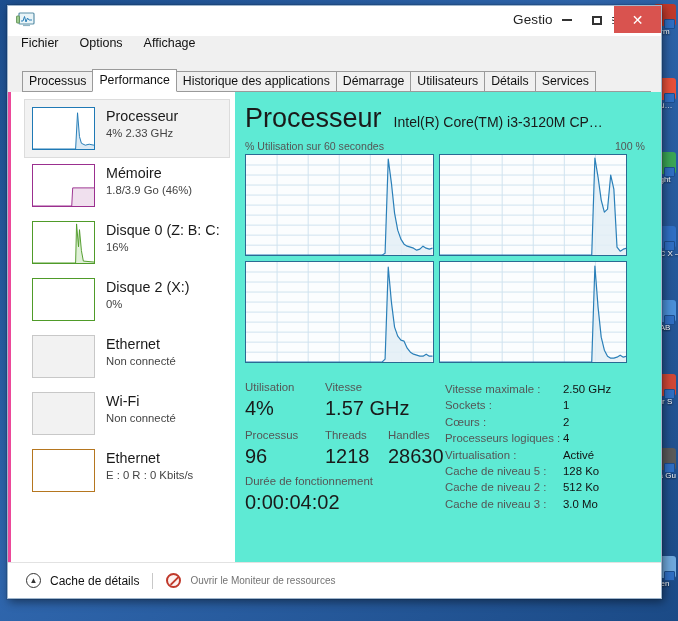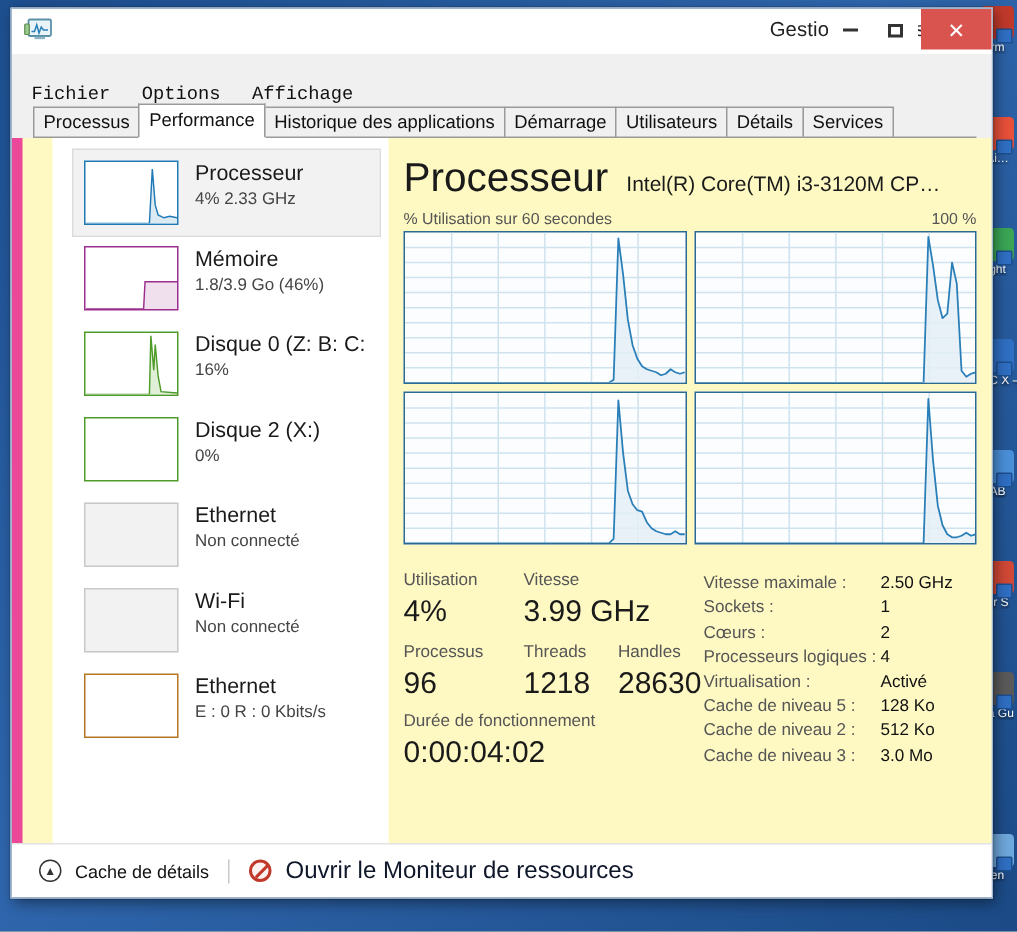--- a/index.html
+++ b/index.html
@@ -57,22 +57,22 @@
   #btn-max { right: 49px; }
   #btn-close {
     right: 0; width: 47px; height: 27px; background: #d9534f; color: #fff;
     font-size: 14px;
   }
   .glyph-min { width: 10px; height: 0; border-top: 2px solid #333; }
   .glyph-max { width: 10px; height: 9px; border: 2px solid #333; }
 
   
   #menubar {
-    height: 34px; background: #f0f0f0; display: flex; align-items: flex-end;
-    padding-left: 13px; flex: 0 0 auto; font-family: Liberation Mono, monospace;
+    height: 34px; background: #f0f0f0; display: flex; align-items: flex-start;
+    padding-left: 13px; flex: 0 0 auto;
   }
   .menu-item {
     font-size: 12.5px; color: #111; margin-right: 21px; cursor: default;
   }
 
   
   #tabstrip {
     height: 22px; position: relative; flex: 0 0 auto;
     padding-left: 14px; display: flex; align-items: flex-end;
     background: #f0f0f0;
@@ -87,22 +87,22 @@
     border: 1px solid #9a9a9a; border-bottom: 1px solid #9a9a9a;
     margin-right: -1px; position: relative; z-index: 1; white-space: nowrap;
   }
   .tab.active {
     background: #ffffff; border-bottom-color: #ffffff;
     height: 23px; line-height: 21px; z-index: 3;
   }
 
   
   #content {
-    flex: 1 1 auto; background: #fef9c3; display: flex;
-    border-left: 7px solid #ec4899; position: relative; overflow: hidden; padding-left: 20px;
+    flex: 1 1 auto; background: #5eead4; display: flex;
+    border-left: 3px solid #ec4899; position: relative; overflow: hidden;
   }
   #sidebar {
     width: 224px; flex: 0 0 224px; padding: 8px 0 0 14px;
     background: #fff; position: relative;
   }
   .side-item {
     display: flex; align-items: flex-start; gap: 11px;
     padding: 7px 6px 7px 7px; margin-right: 6px; position: relative;
   }
   .side-item.selected { background: #f2f2f2; outline: 1px solid #dcdcdc; }
@@ -169,21 +169,21 @@
   #less-details { font-size: 12px; color: #111; }
   .foot-sep { width: 1px; height: 16px; background: #c8c8c8; margin: 0 4px; }
   #resmon-icon {
     width: 15px; height: 15px; border-radius: 50%;
     border: 2px solid #c0392b; position: relative; background: #fdf2f0;
   }
   #resmon-icon::after {
     content: ""; position: absolute; left: 1px; top: 5px; width: 11px;
     height: 2px; background: #c0392b; transform: rotate(-45deg);
   }
-  #resmon-link { font-size: 16px; color: #0f172a; text-align: right; }
+  #resmon-link { font-size: 10px; color: #737373; text-align: right; }
 </style>
 </head>
 <body>
 
 <div id="desktop">
     <div class="desk-icon" style="left: 652px; top: 4px;">
       <span class="desk-glyph" style="background: rgb(192, 57, 43);">
         <span class="mini-pdf"></span>
       </span>
       <span class="desk-lbl">rm</span>
@@ -446,21 +446,21 @@
       <div id="stats">
 
         <div id="stats-left">
           <div class="stat-row">
             <div class="stat-cell" style="width:80px">
               <div class="stat-lbl">Utilisation</div>
               <div class="stat-val">4%</div>
             </div>
             <div class="stat-cell">
               <div class="stat-lbl">Vitesse</div>
-              <div class="stat-val">3.99 GHz</div>
+              <div class="stat-val">1.57 GHz</div>
             </div>
           </div>
           <div class="stat-row" style="margin-top:6px">
             <div class="stat-cell" style="width:80px">
               <div class="stat-lbl">Processus</div>
               <div class="stat-val">96</div>
             </div>
             <div class="stat-cell" style="width:63px">
               <div class="stat-lbl">Threads</div>
               <div class="stat-val">1218</div>

